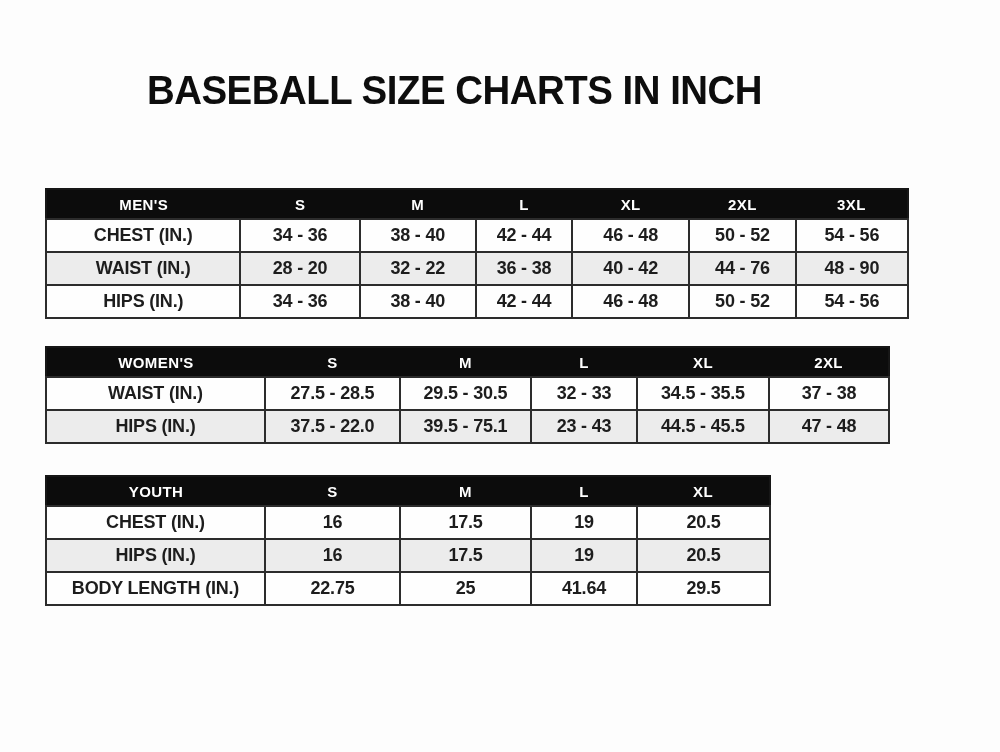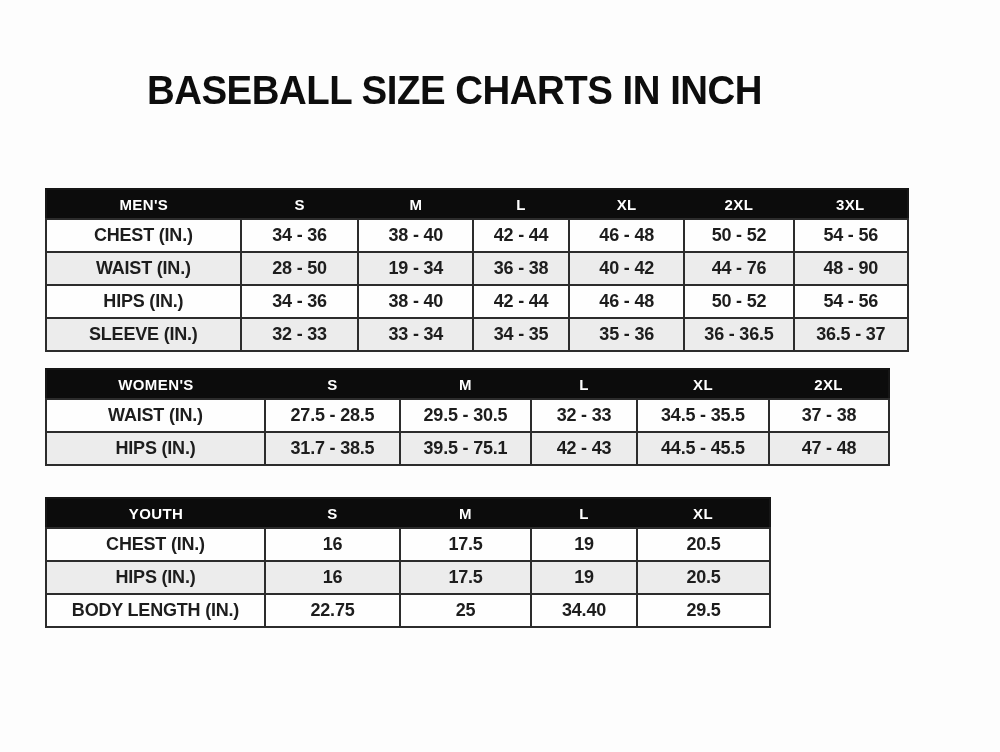--- a/index.html
+++ b/index.html
@@ -28,21 +28,21 @@
     color: #0d0d0d;
     transform: scaleX(0.96);
     transform-origin: 50% 50%;
     white-space: nowrap;
   }
   .tables-wrap {
     margin-left: 45px;
   }
   .table-section { display: block; }
   .table-section.mens   { margin-top: 76px; }
-  .table-section.womens { margin-top: 16px; }
+  .table-section.womens { margin-top: 27px; }
   .table-section.youth  { margin-top: 31px; }
 
   table.size-table {
     border-collapse: collapse;
     table-layout: fixed;
     border: 2px solid #161616;
   }
   .size-table th {
     background: #0c0c0c;
     color: #ffffff;
@@ -95,44 +95,35 @@
               <td>CHEST (IN.)</td>
               <td>34 - 36</td>
               <td>38 - 40</td>
               <td>42 - 44</td>
               <td>46 - 48</td>
               <td>50 - 52</td>
               <td>54 - 56</td>
             </tr>
             <tr>
               <td>WAIST (IN.)</td>
-              <td>28 - 50</td>
-              <td>19 - 34</td>
+              <td>28 - 20</td>
+              <td>32 - 22</td>
               <td>36 - 38</td>
               <td>40 - 42</td>
               <td>44 - 76</td>
               <td>48 - 90</td>
             </tr>
             <tr>
               <td>HIPS (IN.)</td>
               <td>34 - 36</td>
               <td>38 - 40</td>
               <td>42 - 44</td>
               <td>46 - 48</td>
               <td>50 - 52</td>
               <td>54 - 56</td>
-            </tr>
-            <tr>
-              <td>SLEEVE (IN.)</td>
-              <td>32 - 33</td>
-              <td>33 - 34</td>
-              <td>34 - 35</td>
-              <td>35 - 36</td>
-              <td>36 - 36.5</td>
-              <td>36.5 - 37</td>
             </tr>
           </tbody>
         </table>
       </section>
     <section class="table-section womens">
         <table class="size-table">
           <thead>
             <tr>
               <th style="width: 210px;">WOMEN'S</th>
               <th style="width: 127px;">S</th>
@@ -146,23 +137,23 @@
             <tr>
               <td>WAIST (IN.)</td>
               <td>27.5 - 28.5</td>
               <td>29.5 - 30.5</td>
               <td>32 - 33</td>
               <td>34.5 - 35.5</td>
               <td>37 - 38</td>
             </tr>
             <tr>
               <td>HIPS (IN.)</td>
-              <td>31.7 - 38.5</td>
+              <td>37.5 - 22.0</td>
               <td>39.5 - 75.1</td>
-              <td>42 - 43</td>
+              <td>23 - 43</td>
               <td>44.5 - 45.5</td>
               <td>47 - 48</td>
             </tr>
           </tbody>
         </table>
       </section>
     <section class="table-section youth">
         <table class="size-table">
           <thead>
             <tr>
@@ -185,20 +176,20 @@
               <td>HIPS (IN.)</td>
               <td>16</td>
               <td>17.5</td>
               <td>19</td>
               <td>20.5</td>
             </tr>
             <tr>
               <td>BODY LENGTH (IN.)</td>
               <td>22.75</td>
               <td>25</td>
-              <td>34.40</td>
+              <td>41.64</td>
               <td>29.5</td>
             </tr>
           </tbody>
         </table>
       </section>
   </div>
 </div>
 
 </body></html>

